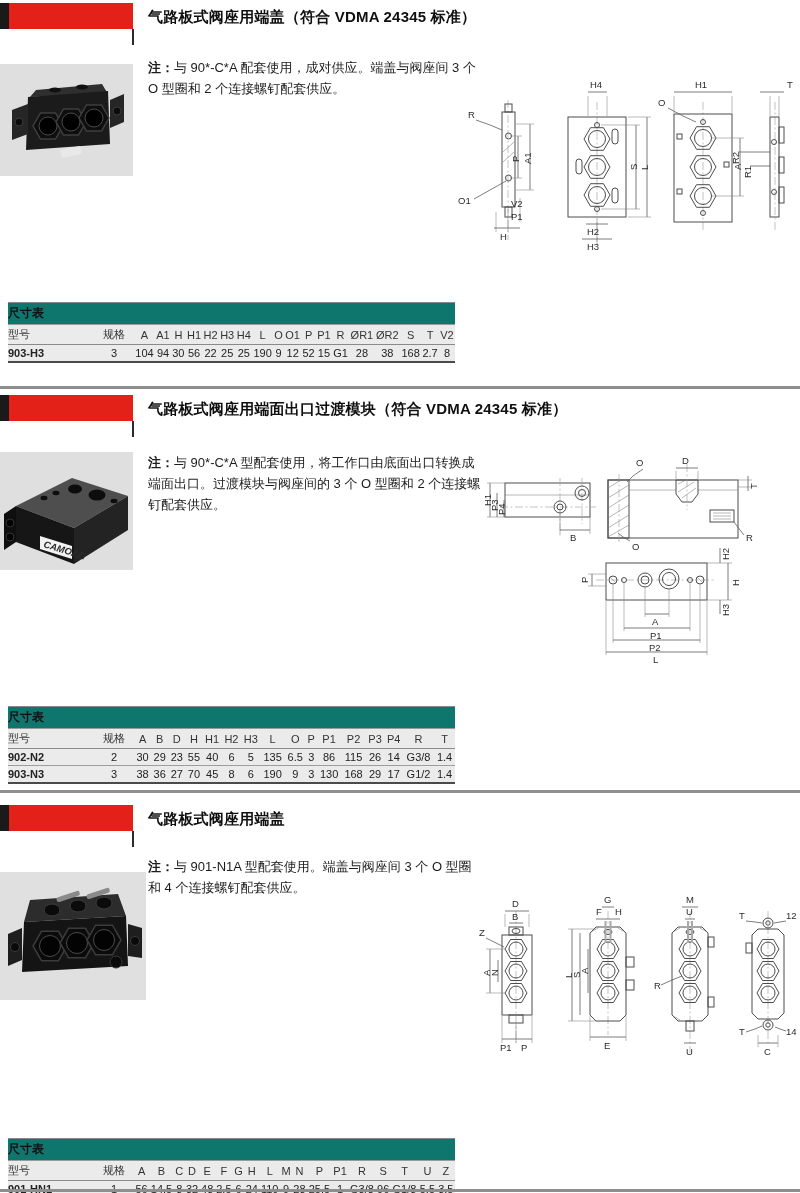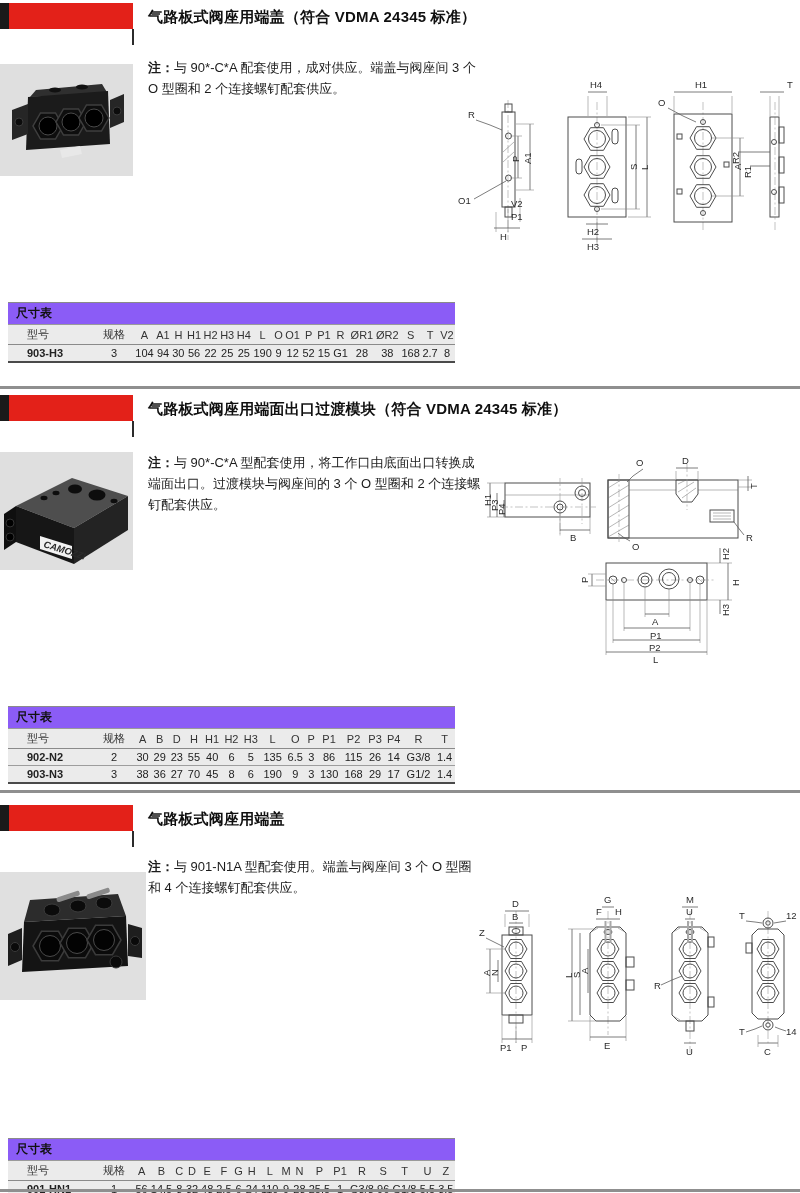--- a/index.html
+++ b/index.html
@@ -11,26 +11,26 @@
   .band-tail { position:absolute; left:132px; width:2px; height:16px; background:#2b2b2b; }
 
   .sec-title { position:absolute; left:148px; font-size:15px; font-weight:bold; color:#101010; letter-spacing:.2px; white-space:nowrap; }
   .note { position:absolute; left:148px; font-size:13px; line-height:1.62; color:#1c1c1c; }
   .note b { font-weight:bold; }
 
   .photo { position:absolute; }
   .drawing { position:absolute; }
 
   .dim-table { position:absolute; left:8px; width:447px; border-collapse:collapse; background:#ebebeb; font-size:11px; color:#222; }
-  .dim-table caption { caption-side:top; background:#8b5cf6; text-align:left; font-weight:bold; font-size:12px; color:#111;
-                       padding:2px 0 2px 8px; border-top:1px solid #8a8a8a; border-bottom:1px solid #9a9a9a; }
+  .dim-table caption { caption-side:top; background:#0f766e; text-align:left; font-weight:bold; font-size:12px; color:#111;
+                       padding:2px 0 2px 0; border-top:1px solid #8a8a8a; border-bottom:1px solid #9a9a9a; }
   .dim-table th { font-weight:normal; font-size:11px; color:#333; padding:2px 1px; text-align:center; border-bottom:1px solid #8a8a8a; }
   .dim-table td { padding:2px 1px; text-align:center; border-bottom:1px solid #9d9d9d; }
   .dim-table tbody tr:last-child td { border-bottom:2px solid #4a4a4a; }
-  .dim-table th:first-child, .dim-table td:first-child { text-align:left; padding-left:19px; width:86px; }
+  .dim-table th:first-child, .dim-table td:first-child { text-align:left; padding-left:0; width:86px; }
   .dim-table td:first-child { font-weight:bold; }
   .dim-table th:nth-child(2), .dim-table td:nth-child(2) { width:40px; }
 
   .divider { position:absolute; left:0; width:800px; height:3px; background:#8f8f8f; }
 
   svg text { font-size:9.5px; fill:#2b2b2b; font-family:"Liberation Sans",sans-serif; }
   .ol { fill:none; stroke:#4c4c4c; stroke-width:1; }
   .dl { stroke:#5c5c5c; stroke-width:.8; fill:none; }
   .dt { stroke:#8c8c8c; stroke-width:.6; fill:none; }
   .cl { stroke:#9c9c9c; stroke-width:.6; stroke-dasharray:8 2.5 2 2.5; fill:none; }

